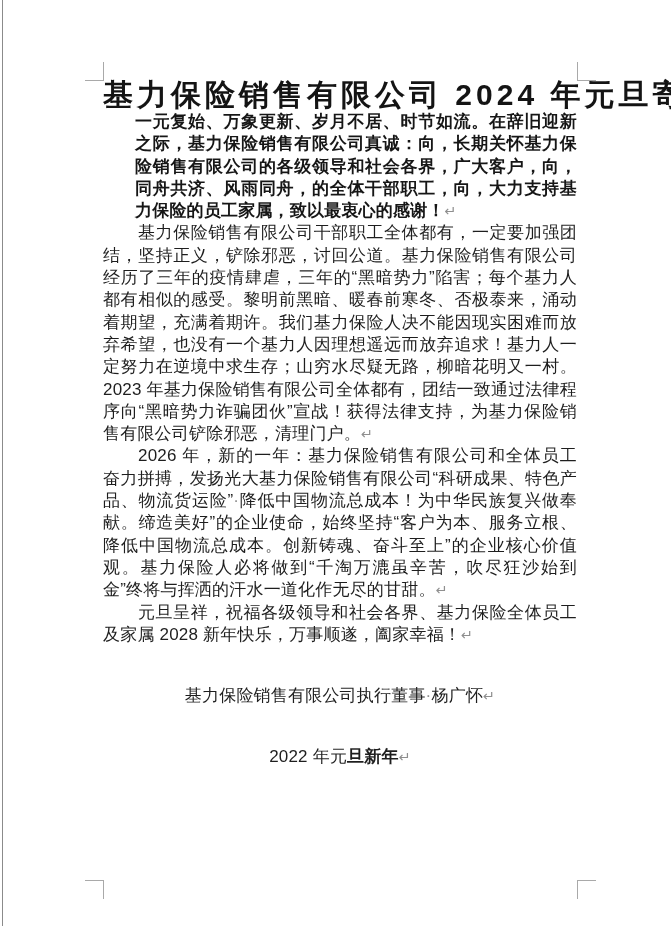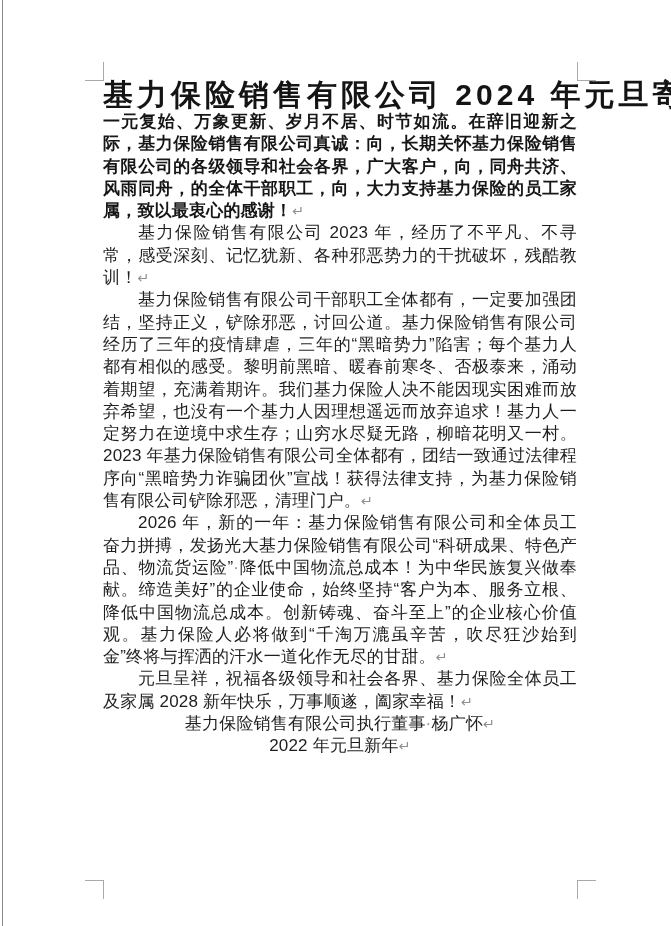--- a/index.html
+++ b/index.html
@@ -34,39 +34,38 @@
   }
   p.para.title {
     font-size: 30px;
     line-height: 30px;
     font-weight: bold;
     letter-spacing: 4px;
     text-align: left;
     white-space: nowrap;
     color: #141414;
   }
-  p.para.bold { font-weight: bold; color: #161616; }
+  p.para.bold { font-weight: bold; color: #161616; margin-left: 32px; }
   p.para.indent { text-indent: 35px; }
-  p.para.center { text-align: center; }
+  p.para.center { text-align: center; margin-top: 39px; }
   .mark { color: #8f8f8f; font-weight: normal; letter-spacing: 0; font-size: 0.85em; }
   .dim  { color: #8f8f8f; }
-  .b    { font-weight: normal; }
+  .b    { font-weight: bold; }
 </style>
 </head>
 <body>
 
 <div class="page-edge"></div>
 
 <div class="crop tl"></div>
 <div class="crop tr"></div>
 <div class="crop bl"></div>
 <div class="crop br"></div>
 
 <div class="text-area">
     <p class="para title"><span>基力保险销售有限公司 2024 年元旦寄语</span><span class="mark">↵</span></p>
     <p class="para bold"><span>一元复始、万象更新、岁月不居、时节如流。在辞旧迎新之际，基力保险销售有限公司真诚：向，长期关怀基力保险销售有限公司的各级领导和社会各界，广大客户，向，同舟共济、风雨同舟，的全体干部职工，向，大力支持基力保险的员工家属，致以最衷心的感谢！</span><span class="mark">↵</span></p>
-    <p class="para indent"><span>基力保险销售有限公司 2023 年，经历了不平凡、不寻常，感受深刻、记忆犹新、各种邪恶势力的干扰破坏，残酷教训！</span><span class="mark">↵</span></p>
     <p class="para indent"><span>基力保险销售有限公司干部职工全体都有，一定要加强团结，坚持正义，铲除邪恶，讨回公道。基力保险销售有限公司经历了三年的疫情肆虐，三年的“黑暗势力”陷害；每个基力人都有相似的感受。黎明前黑暗、暖春前寒冬、否极泰来，涌动着期望，充满着期许。我们基力保险人决不能因现实困难而放弃希望，也没有一个基力人因理想遥远而放弃追求！基力人一定努力在逆境中求生存；山穷水尽疑无路，柳暗花明又一村。2023 年基力保险销售有限公司全体都有，团结一致通过法律程序向“黑暗势力诈骗团伙”宣战！获得法律支持，为基力保险销售有限公司铲除邪恶，清理门户。</span><span class="mark">↵</span></p>
     <p class="para indent"><span>2026 年，新的一年：基力保险销售有限公司和全体员工奋力拼搏，发扬光大基力保险销售有限公司“科研成果、特色产品、物流货运险”</span><span class="dim">·</span><span>降低中国物流总成本！为中华民族复兴做奉献。缔造美好”的企业使命，始终坚持“客户为本、服务立根、降低中国物流总成本。创新铸魂、奋斗至上”的企业核心价值观。基力保险人必将做到“千淘万漉虽辛苦，吹尽狂沙始到金”终将与挥洒的汗水一道化作无尽的甘甜。</span><span class="mark">↵</span></p>
     <p class="para indent"><span>元旦呈祥，祝福各级领导和社会各界、基力保险全体员工及家属 2028 新年快乐，万事顺遂，阖家幸福！</span><span class="mark">↵</span></p>
     <p class="para center"><span>基力保险销售有限公司执行董事</span><span class="dim">·</span><span>杨广怀</span><span class="mark">↵</span></p>
     <p class="para center"><span>2022 年元</span><span class="b">旦新年</span><span class="mark">↵</span></p>
   </div>
 
 </body></html>

